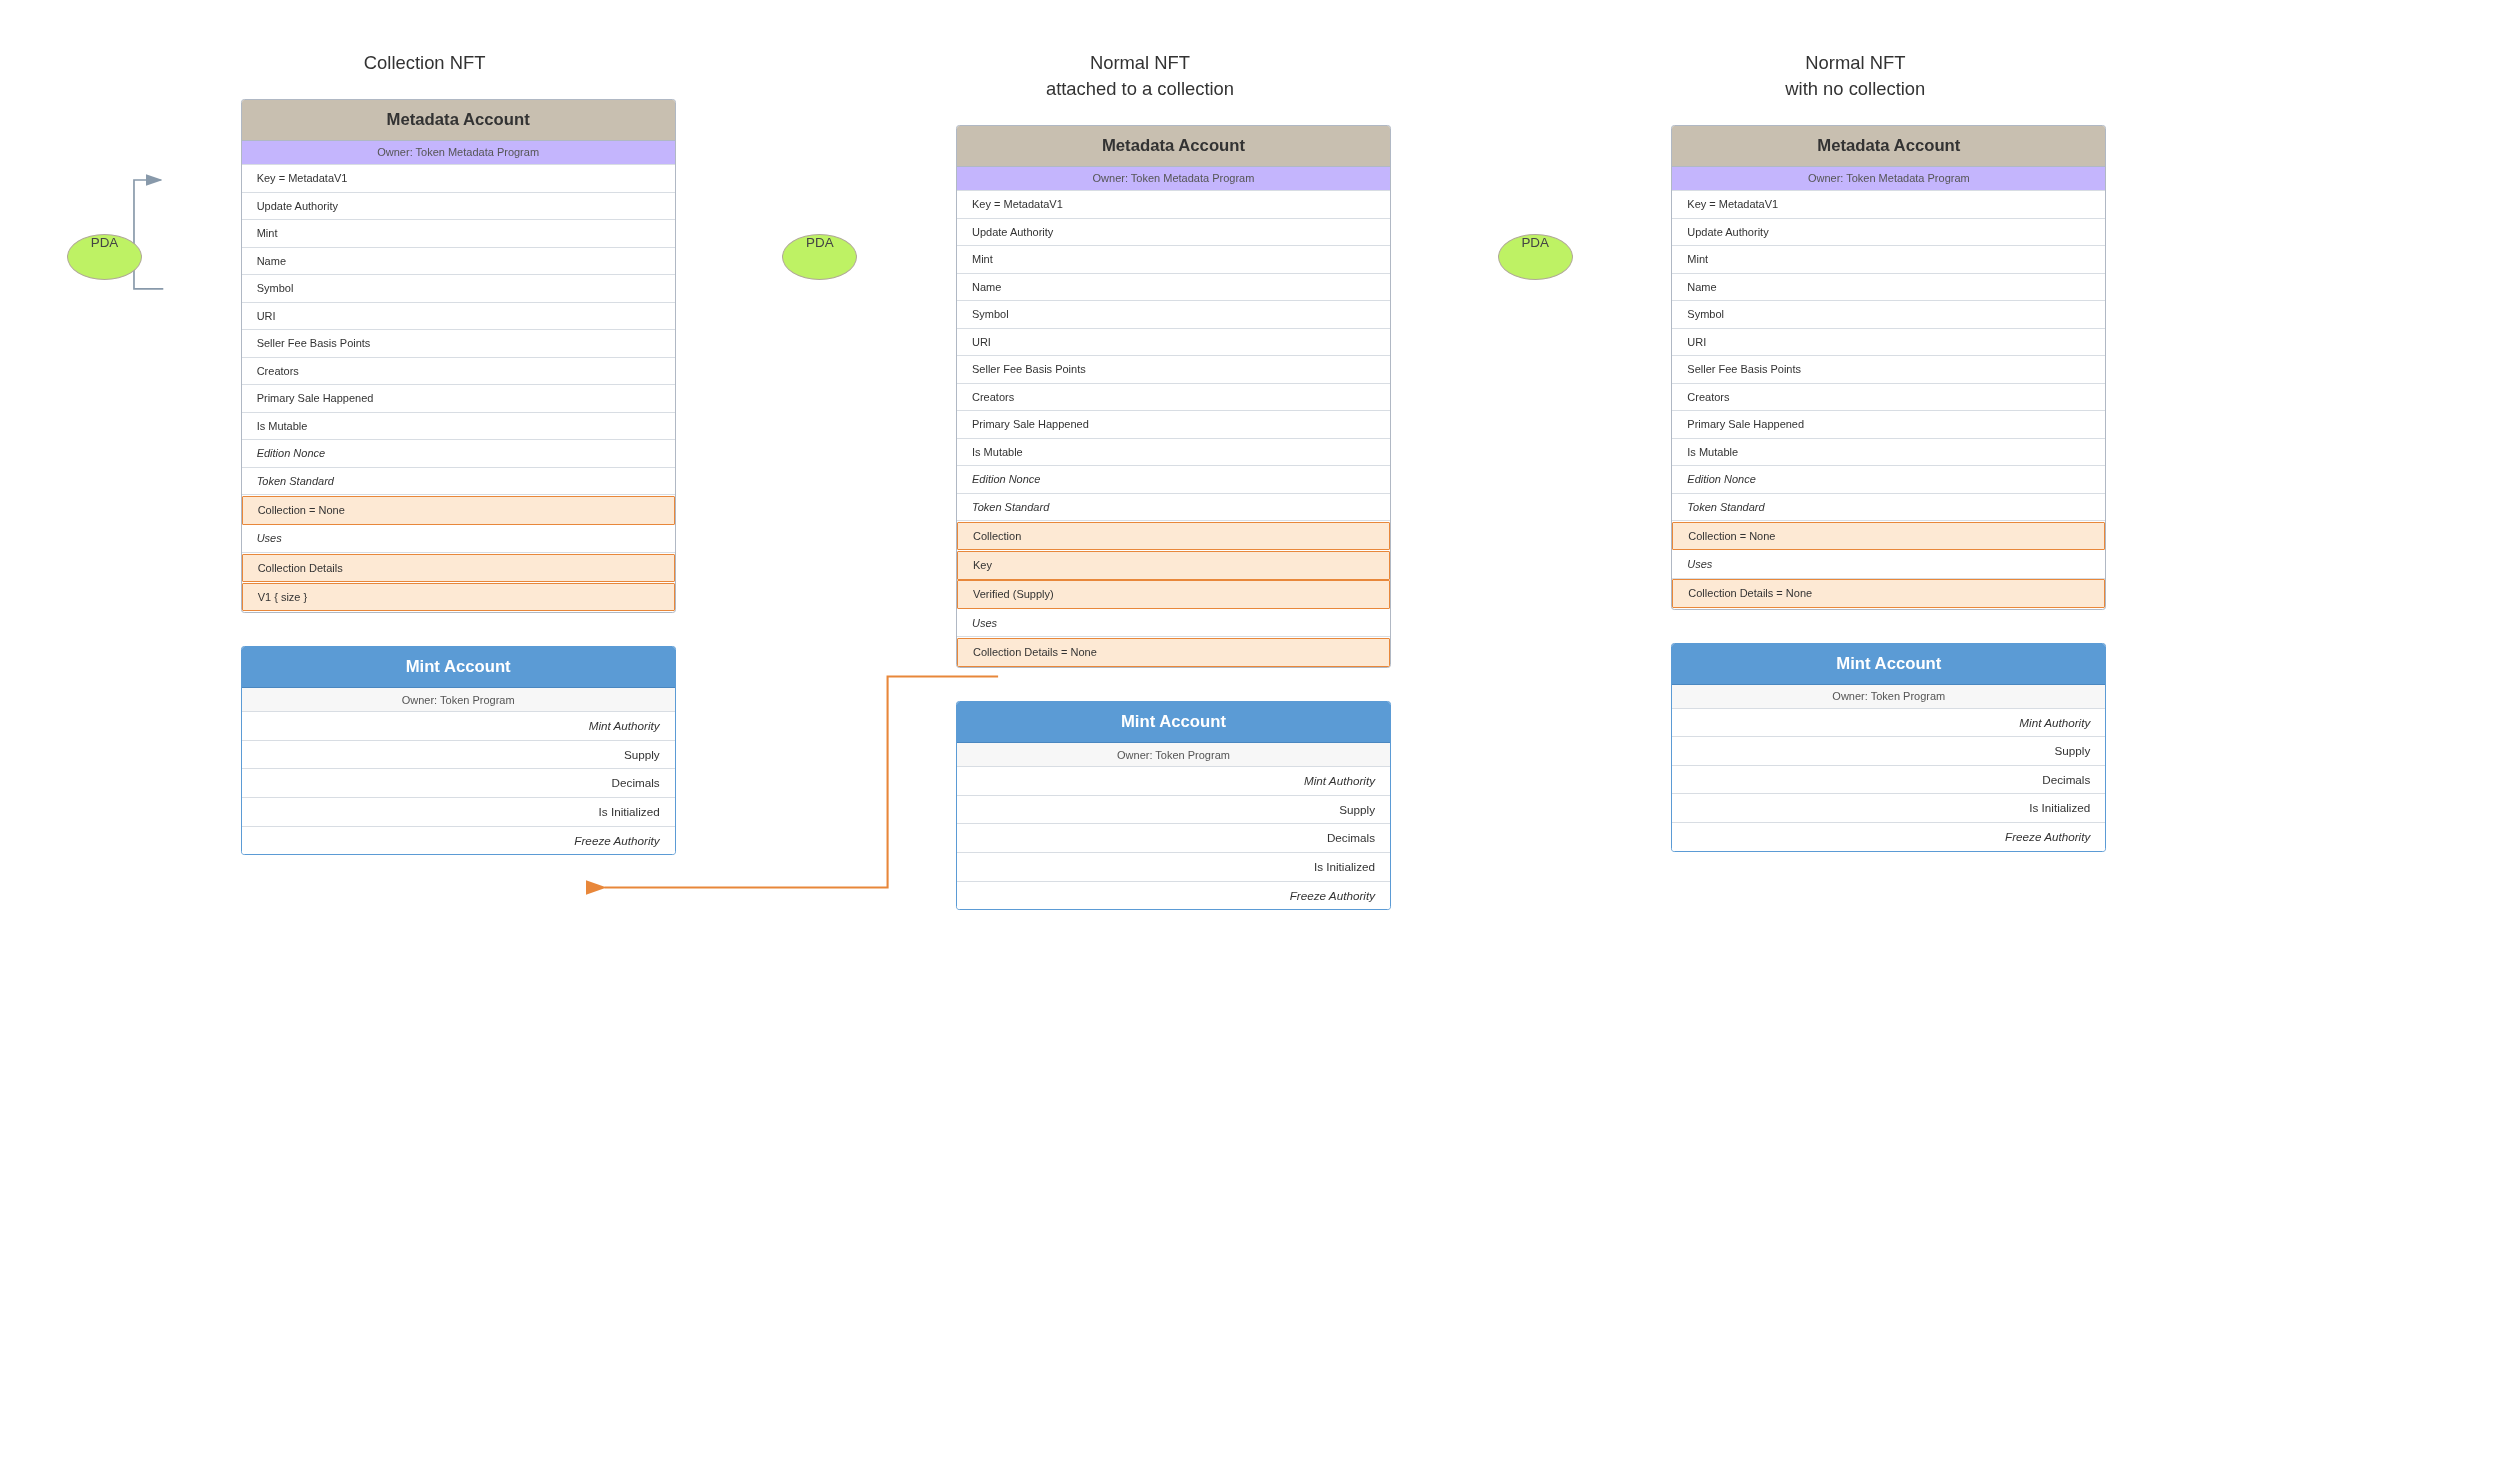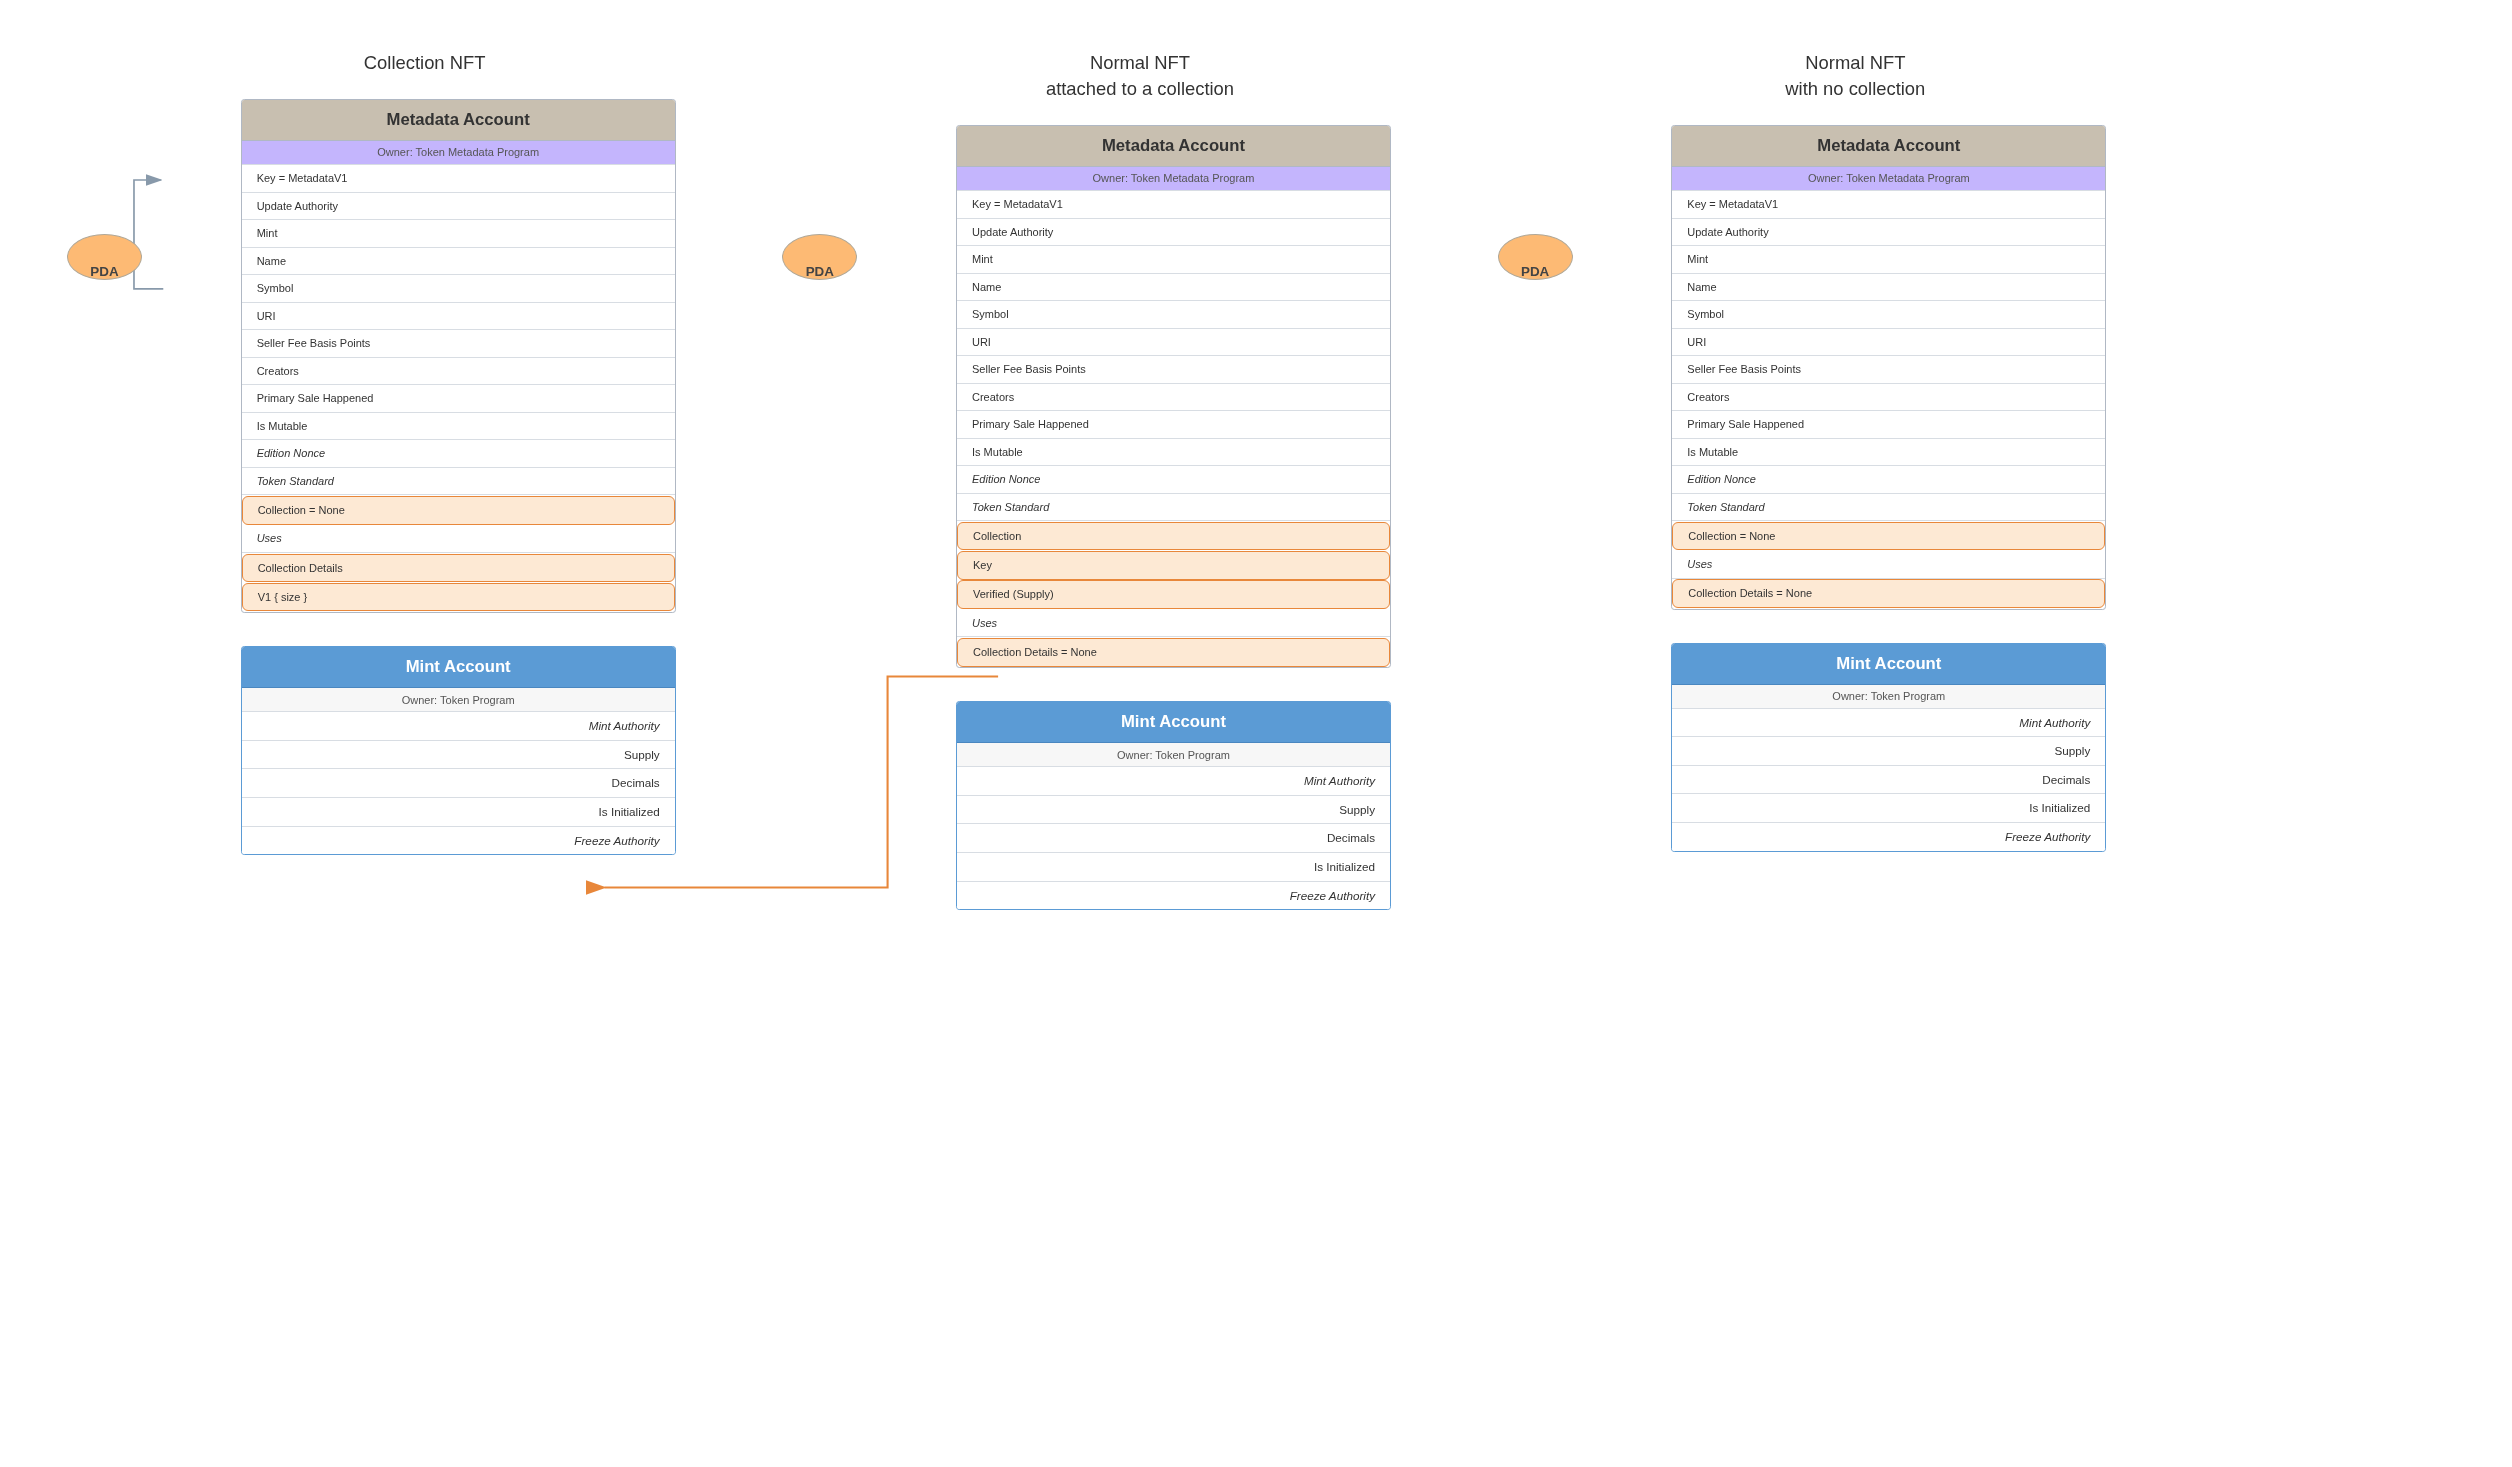--- a/index.html
+++ b/index.html
@@ -73,21 +73,21 @@
     }
     .metadata-row:last-child {
       border-bottom: none;
     }
     .metadata-row.italic {
       font-style: italic;
     }
     .metadata-row.orange-highlight {
       background: #fde9d4;
       border: 1.3px solid #e8873a;
-      border-radius: 6px;
+      border-radius: 1px;
       margin: 0.8px 0;
     }
     .metadata-row.orange-highlight.nested {
     }
     .metadata-row.owner-row {
       background: #c4b5fd;
       font-size: 11px;
       color: #555;
       text-align: center;
       padding: 3.3px 8.4px;
@@ -132,30 +132,30 @@
       background: #f7f7f7;
       font-size: 11px;
       color: #555;
       text-align: center;
       padding: 3.3px 8.4px;
       border-bottom: 0.8px solid #d8dde3;
     }
 
     
     .pda-oval {
-      background: #fdba74;
+      background: #bef264;
       border: 1.3px solid #b0a898;
       border-radius: 50%;
       width: 75px;
       height: 46px;
       display: flex;
-      align-items: flex-end;
+      align-items: flex-start;
       justify-content: center;
       font-size: 13.4px;
-      font-weight: 700;
+      font-weight: 400;
       color: #444;
       position: absolute;
     }
 
     
     .arrows-svg {
       position: absolute;
       top: 0;
       left: 0;
       width: 2512px;

